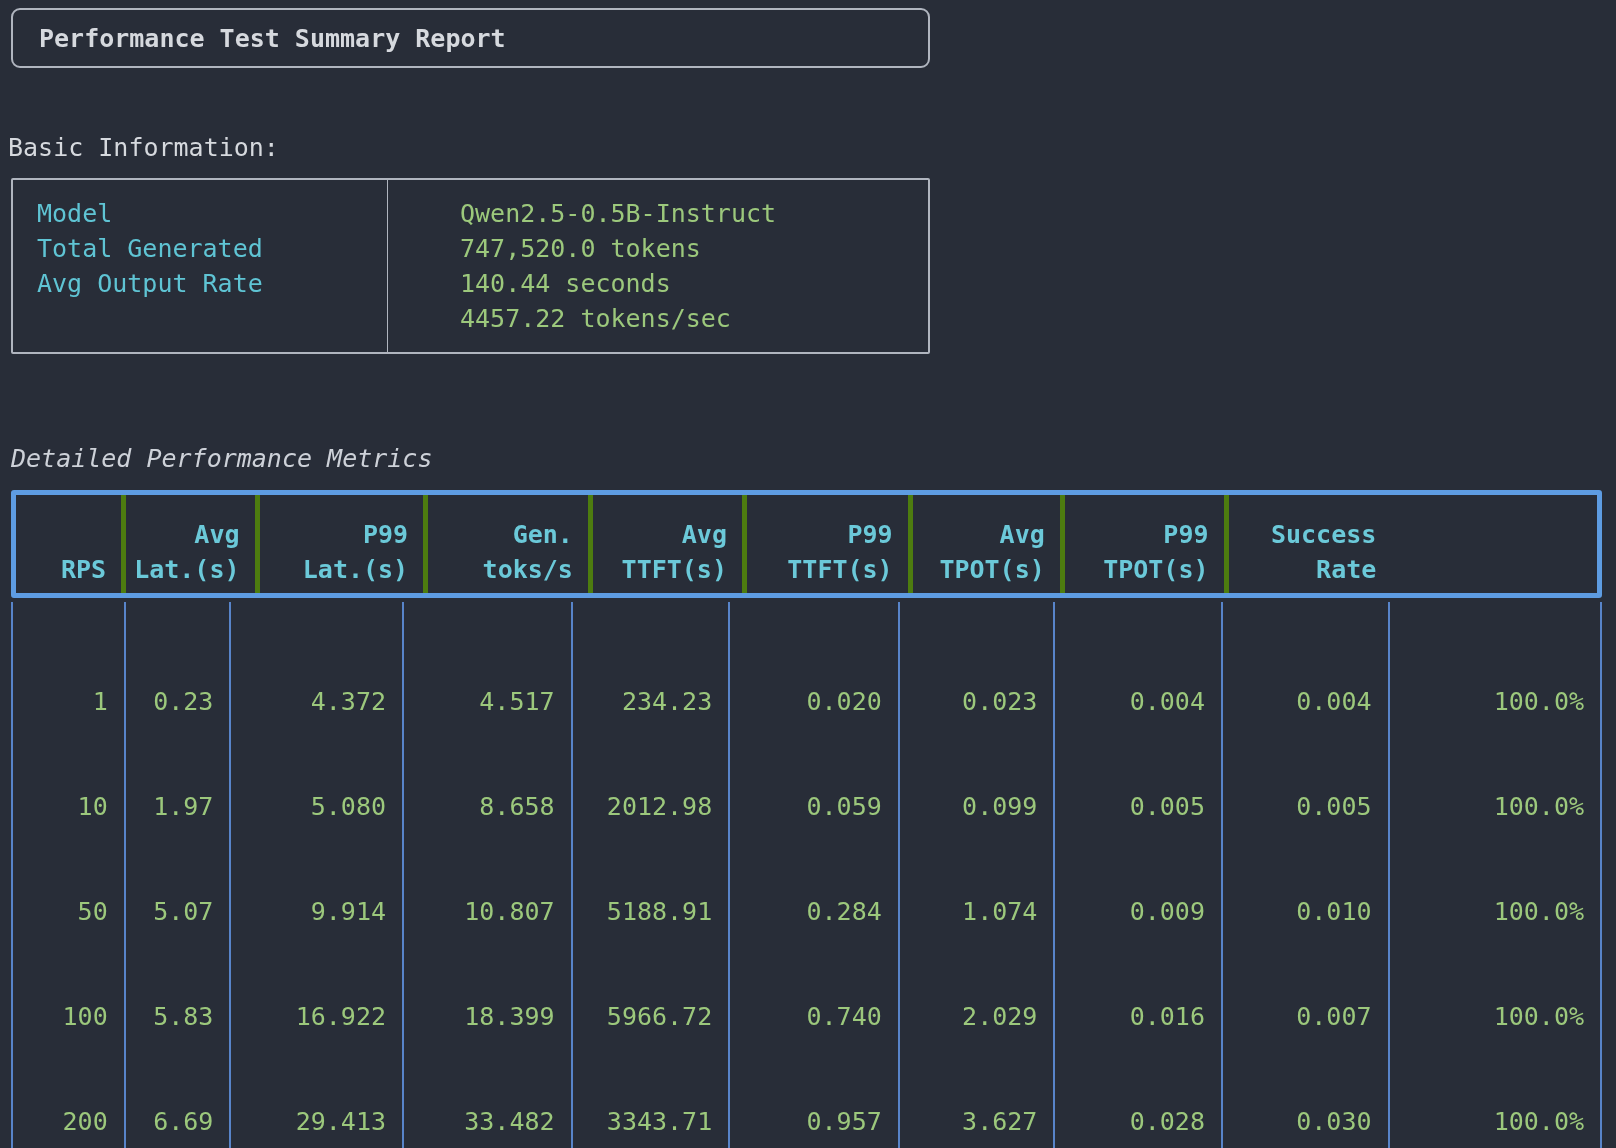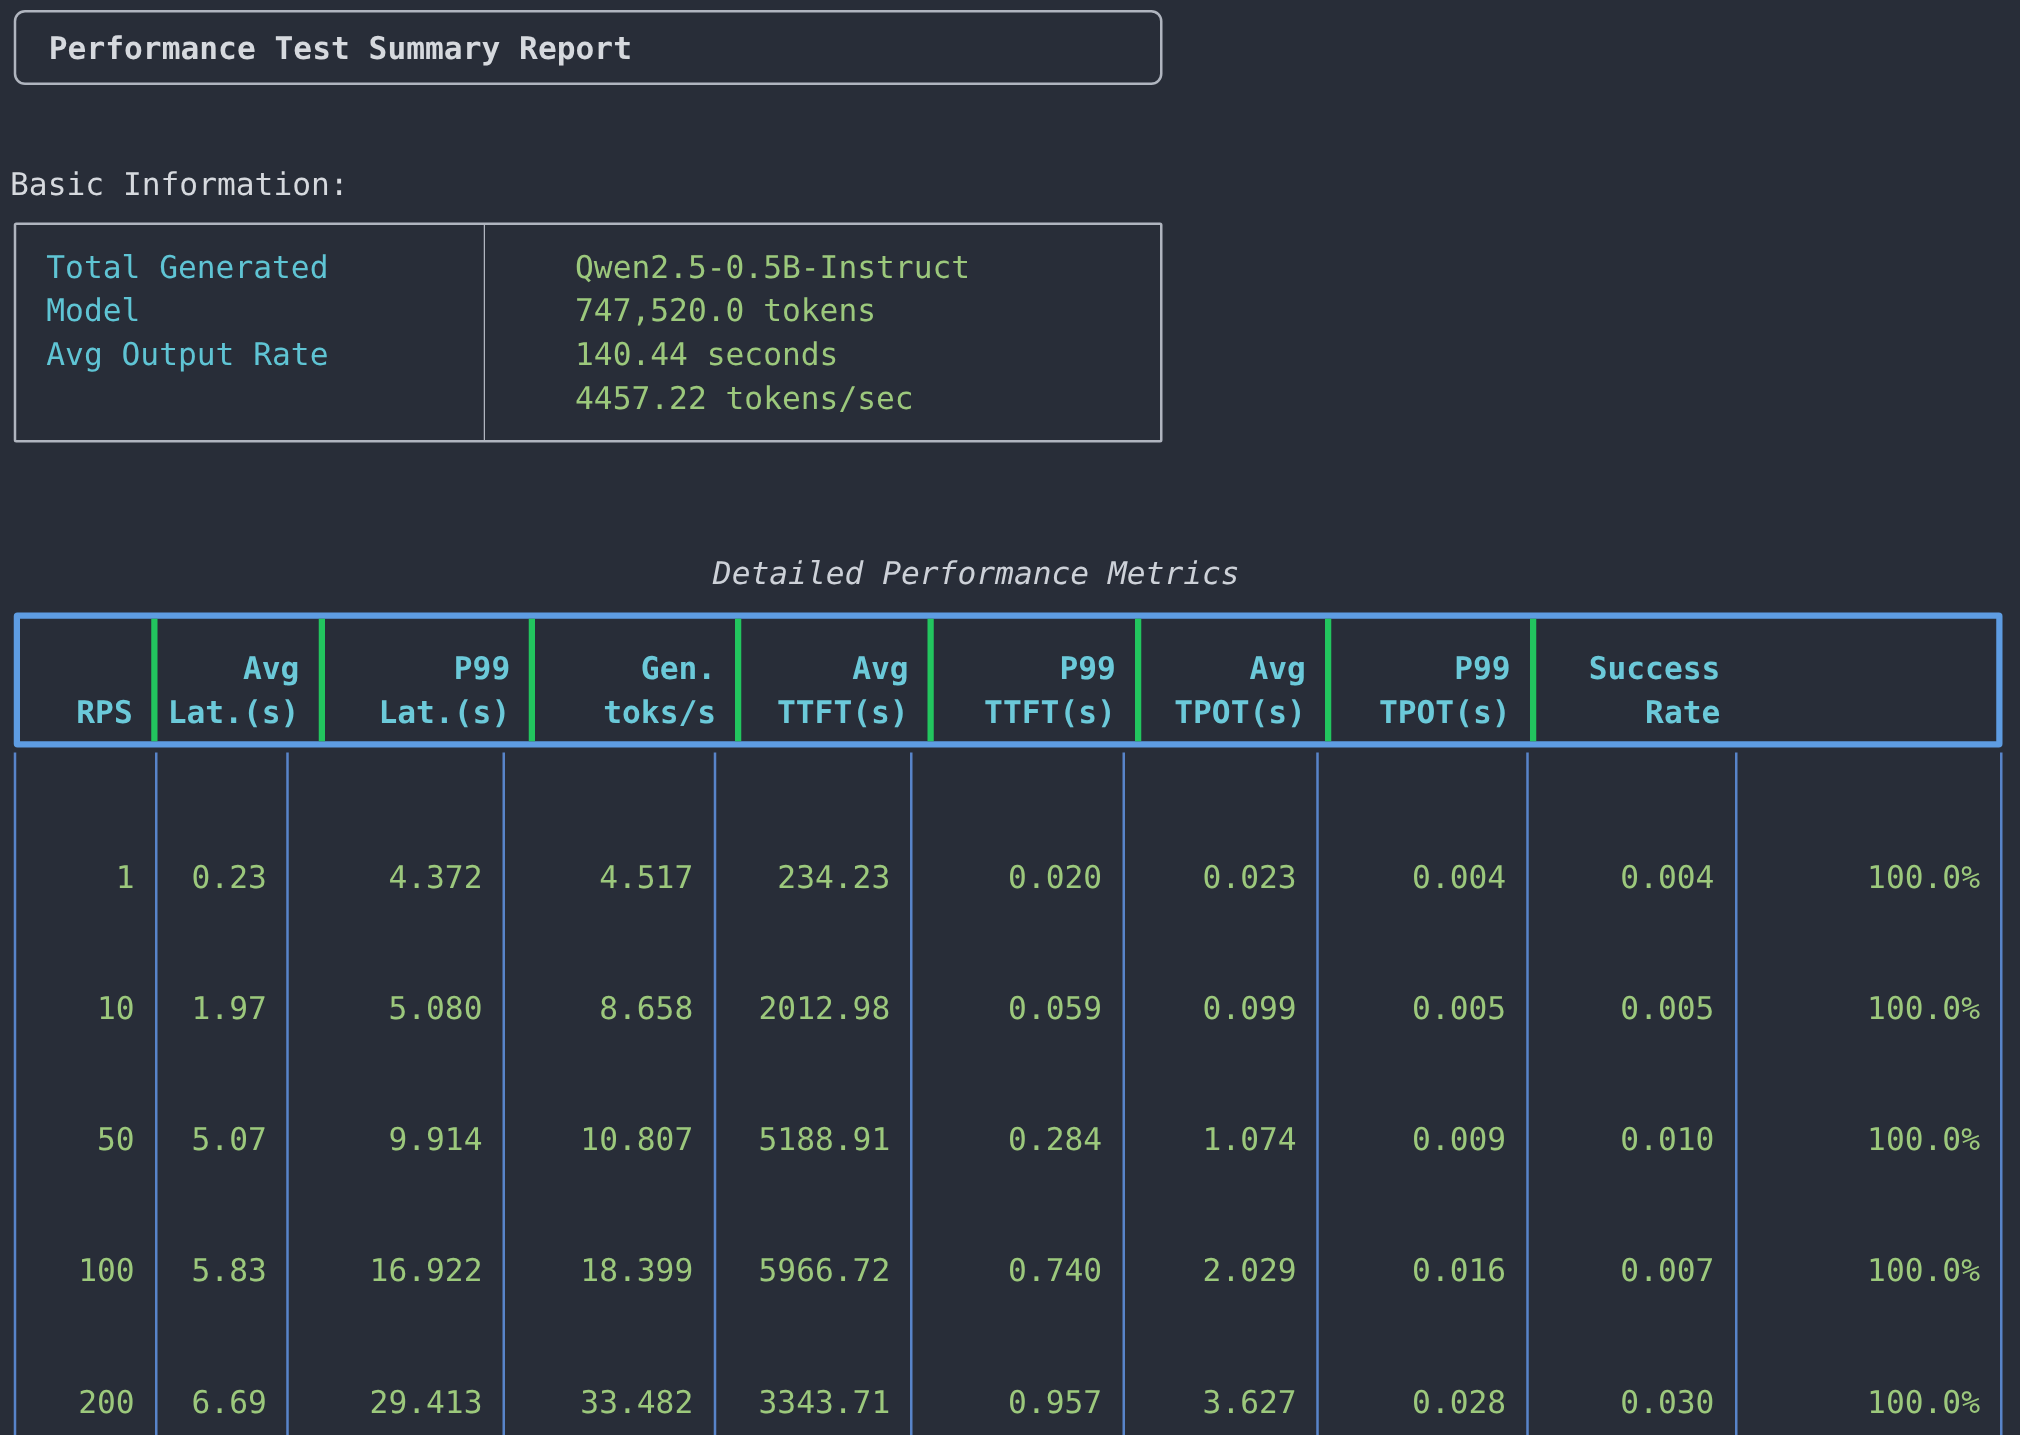--- a/index.html
+++ b/index.html
@@ -11,26 +11,26 @@
     padding-left:26px;font-weight:bold;color:#d6d9de;}
   .section-heading{margin:62px 0 0 8px;color:#d6d9de;}
   .info-box{margin:13px 0 0 11px;width:919px;box-sizing:border-box;
     border:2px solid #b0b5bf;border-radius:2px;display:flex;}
   .info-col{padding:16px 0 16px 0;}
   .info-col.labels{width:374px;}
   .info-col.values{flex:1;border-left:1px solid #b0b5bf;padding-left:48px;}
   .info-row{line-height:35px;white-space:pre;}
   .labels .info-row{padding-left:24px;color:#5fc4d4;}
   .values .info-row{padding-left:24px;color:#9cc87c;}
-  .metrics-title{margin:87px 0 0 11px;width:1540px;text-align:center;
+  .metrics-title{margin:87px 0 0 11px;width:1540px;
     font-style:italic;color:#cdd1d8;}
   .mh{margin:14px 0 0 11px;width:1591px;box-sizing:border-box;
     border:5px solid #5e9ce2;border-radius:3px;display:grid;
     grid-template-columns:113fr 106fr 173fr 169fr 158fr 170fr 156fr 168fr 167fr 211fr;}
-  .hc{height:98px;box-sizing:border-box;border-right:5px solid #22c55e;
+  .hc{height:98px;box-sizing:border-box;border-right:5px solid #4d7c0f;
     display:flex;flex-direction:column;justify-content:flex-end;align-items:flex-end;
     padding:0 15px 6px 8px;font-weight:bold;color:#6bc9d9;white-space:pre;}
   .hc:last-child{border-right:none;}
   .hc.first{align-items:flex-start;}
   .mb{margin:4px 0 0 11px;width:1591px;box-sizing:border-box;
     border:2px solid #5884c9;border-top:none;display:grid;
     grid-template-columns:113fr 106fr 173fr 169fr 158fr 170fr 156fr 168fr 167fr 211fr;}
   .bc{box-sizing:border-box;border-right:2px solid #5884c9;
     padding:12px 16px 18px 0;text-align:right;color:#9cc87c;white-space:pre;}
   .bc:last-child{border-right:none;}
@@ -40,22 +40,22 @@
 <body>
 
 <div class="title-box">
   <span>Performance Test Summary Report</span>
 </div>
 
 <div class="section-heading">Basic Information:</div>
 
 <div class="info-box">
   <div class="info-col labels">
+    <div class="info-row">Model</div>
     <div class="info-row">Total Generated</div>
-    <div class="info-row">Model</div>
     <div class="info-row">Avg Output Rate</div>
   </div>
   <div class="info-col values">
     <div class="info-row">Qwen2.5-0.5B-Instruct</div>
     <div class="info-row">747,520.0 tokens</div>
     <div class="info-row">140.44 seconds</div>
     <div class="info-row">4457.22 tokens/sec</div>
   </div>
 </div>
 

